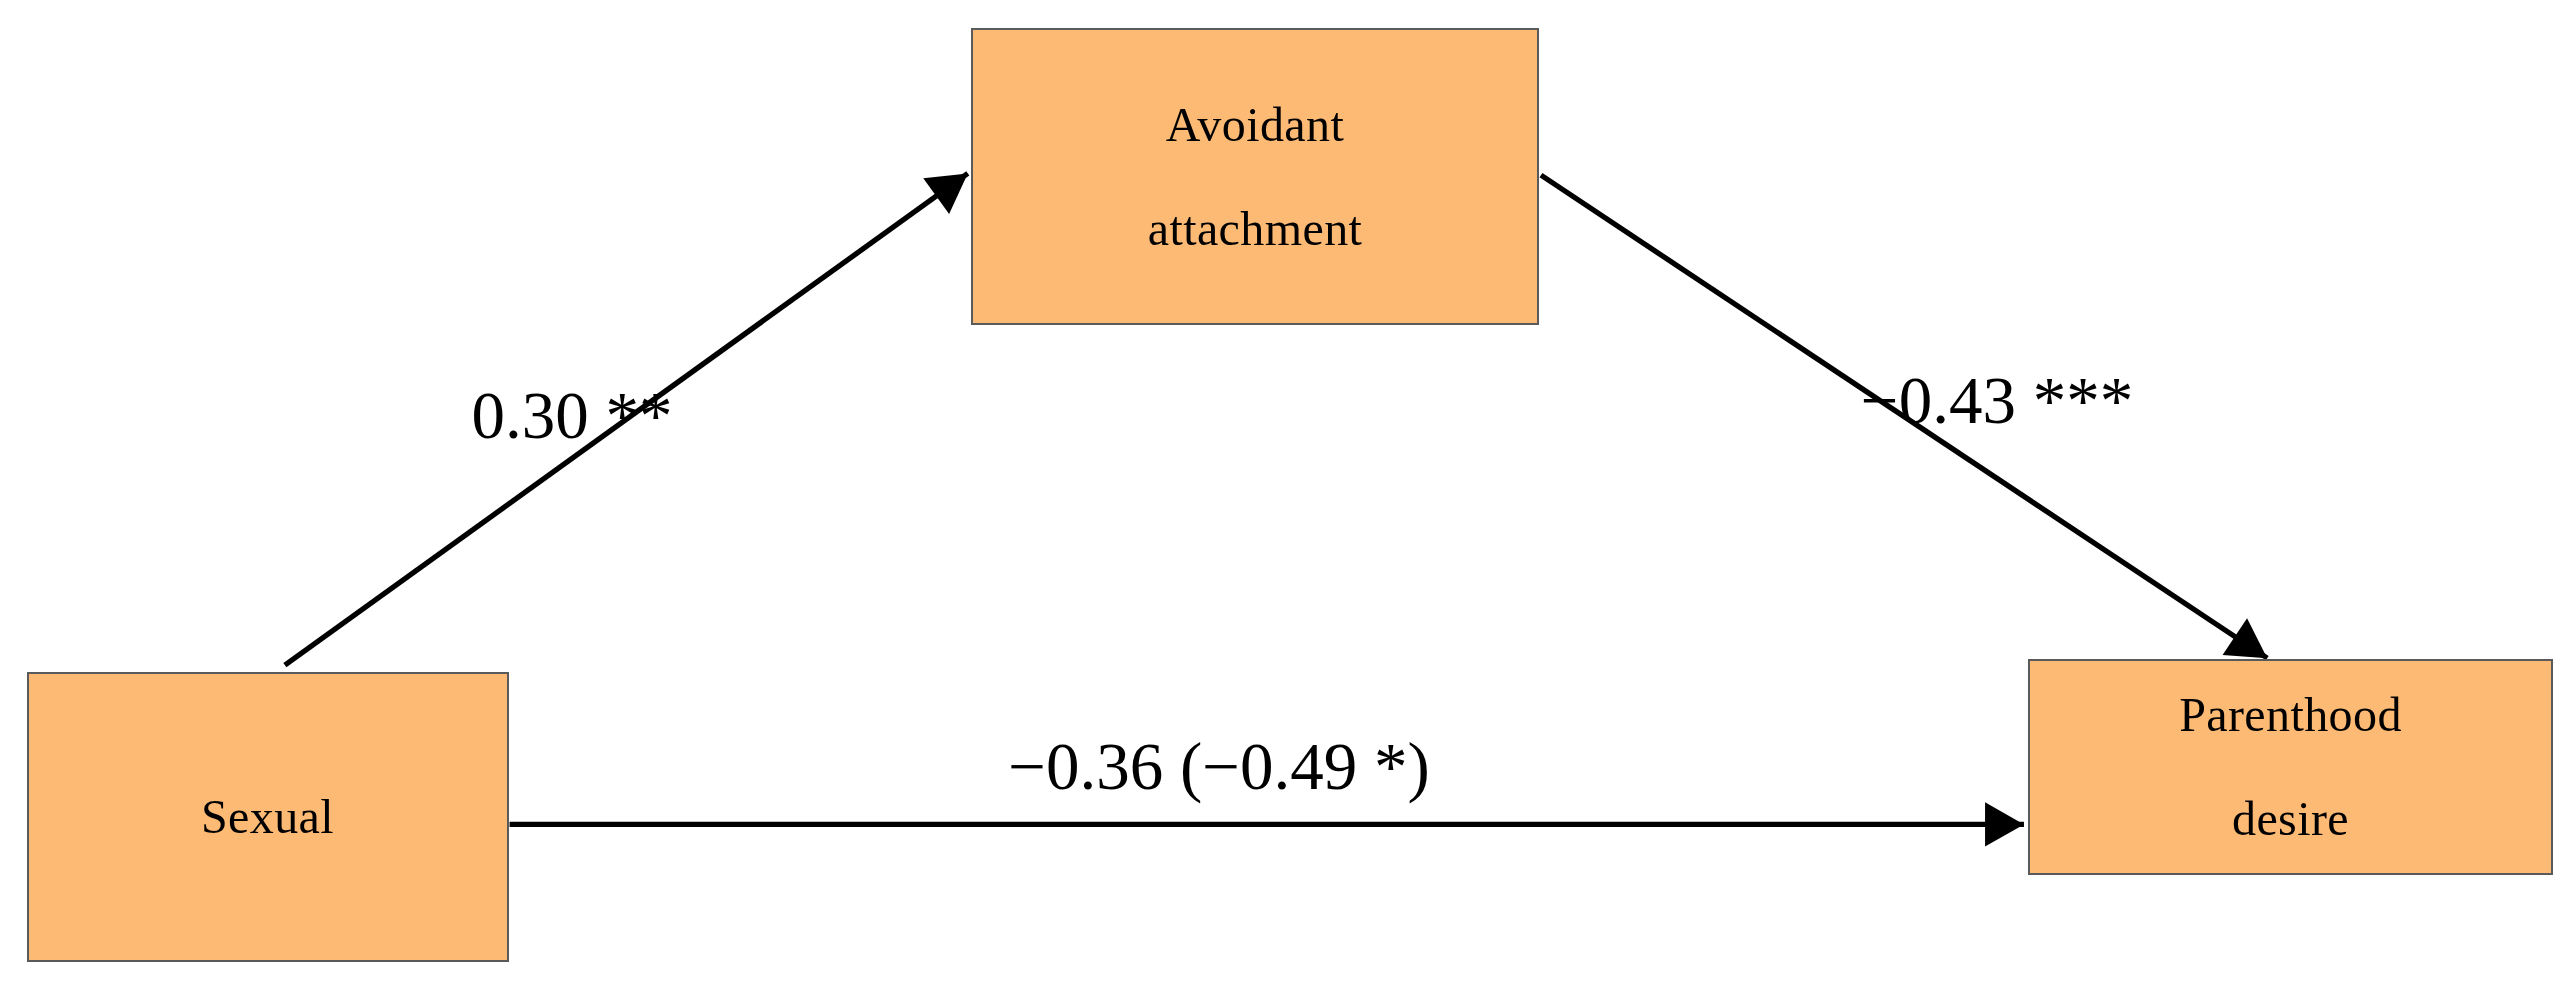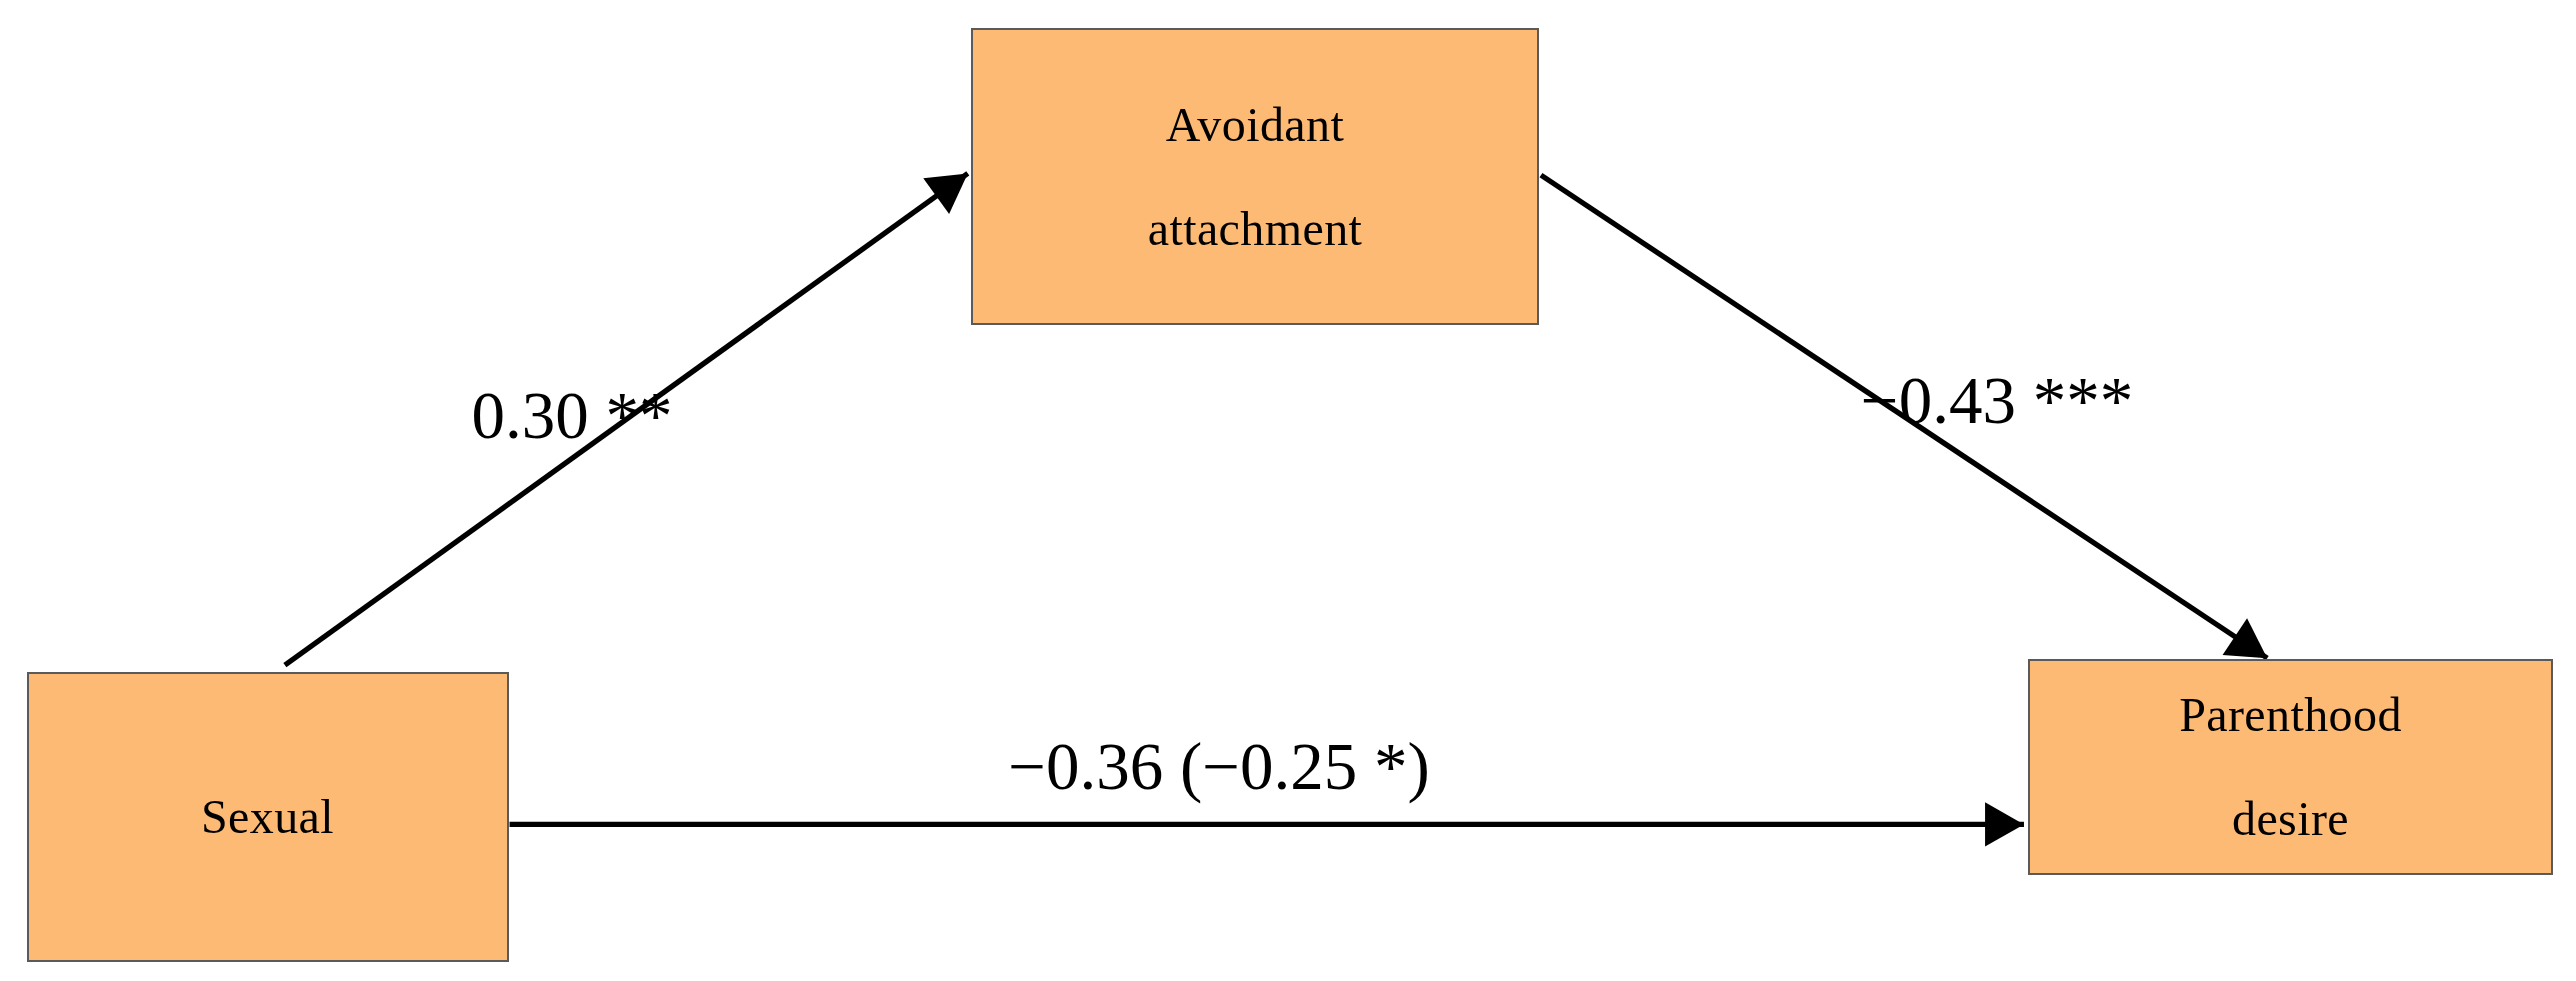--- a/index.html
+++ b/index.html
@@ -79,16 +79,16 @@
     <span>attachment</span>
   </div>
 
   <div class="node node-outcome">
     <span>Parenthood</span>
     <span>desire</span>
   </div>
 
   <div class="coef coef-a">0.30 **</div>
   <div class="coef coef-b">−0.43 ***</div>
-  <div class="coef coef-c">−0.36 (−0.25 *)</div>
+  <div class="coef coef-c">−0.36 (−0.49 *)</div>
 
 </div>
 
 
 </body></html>

